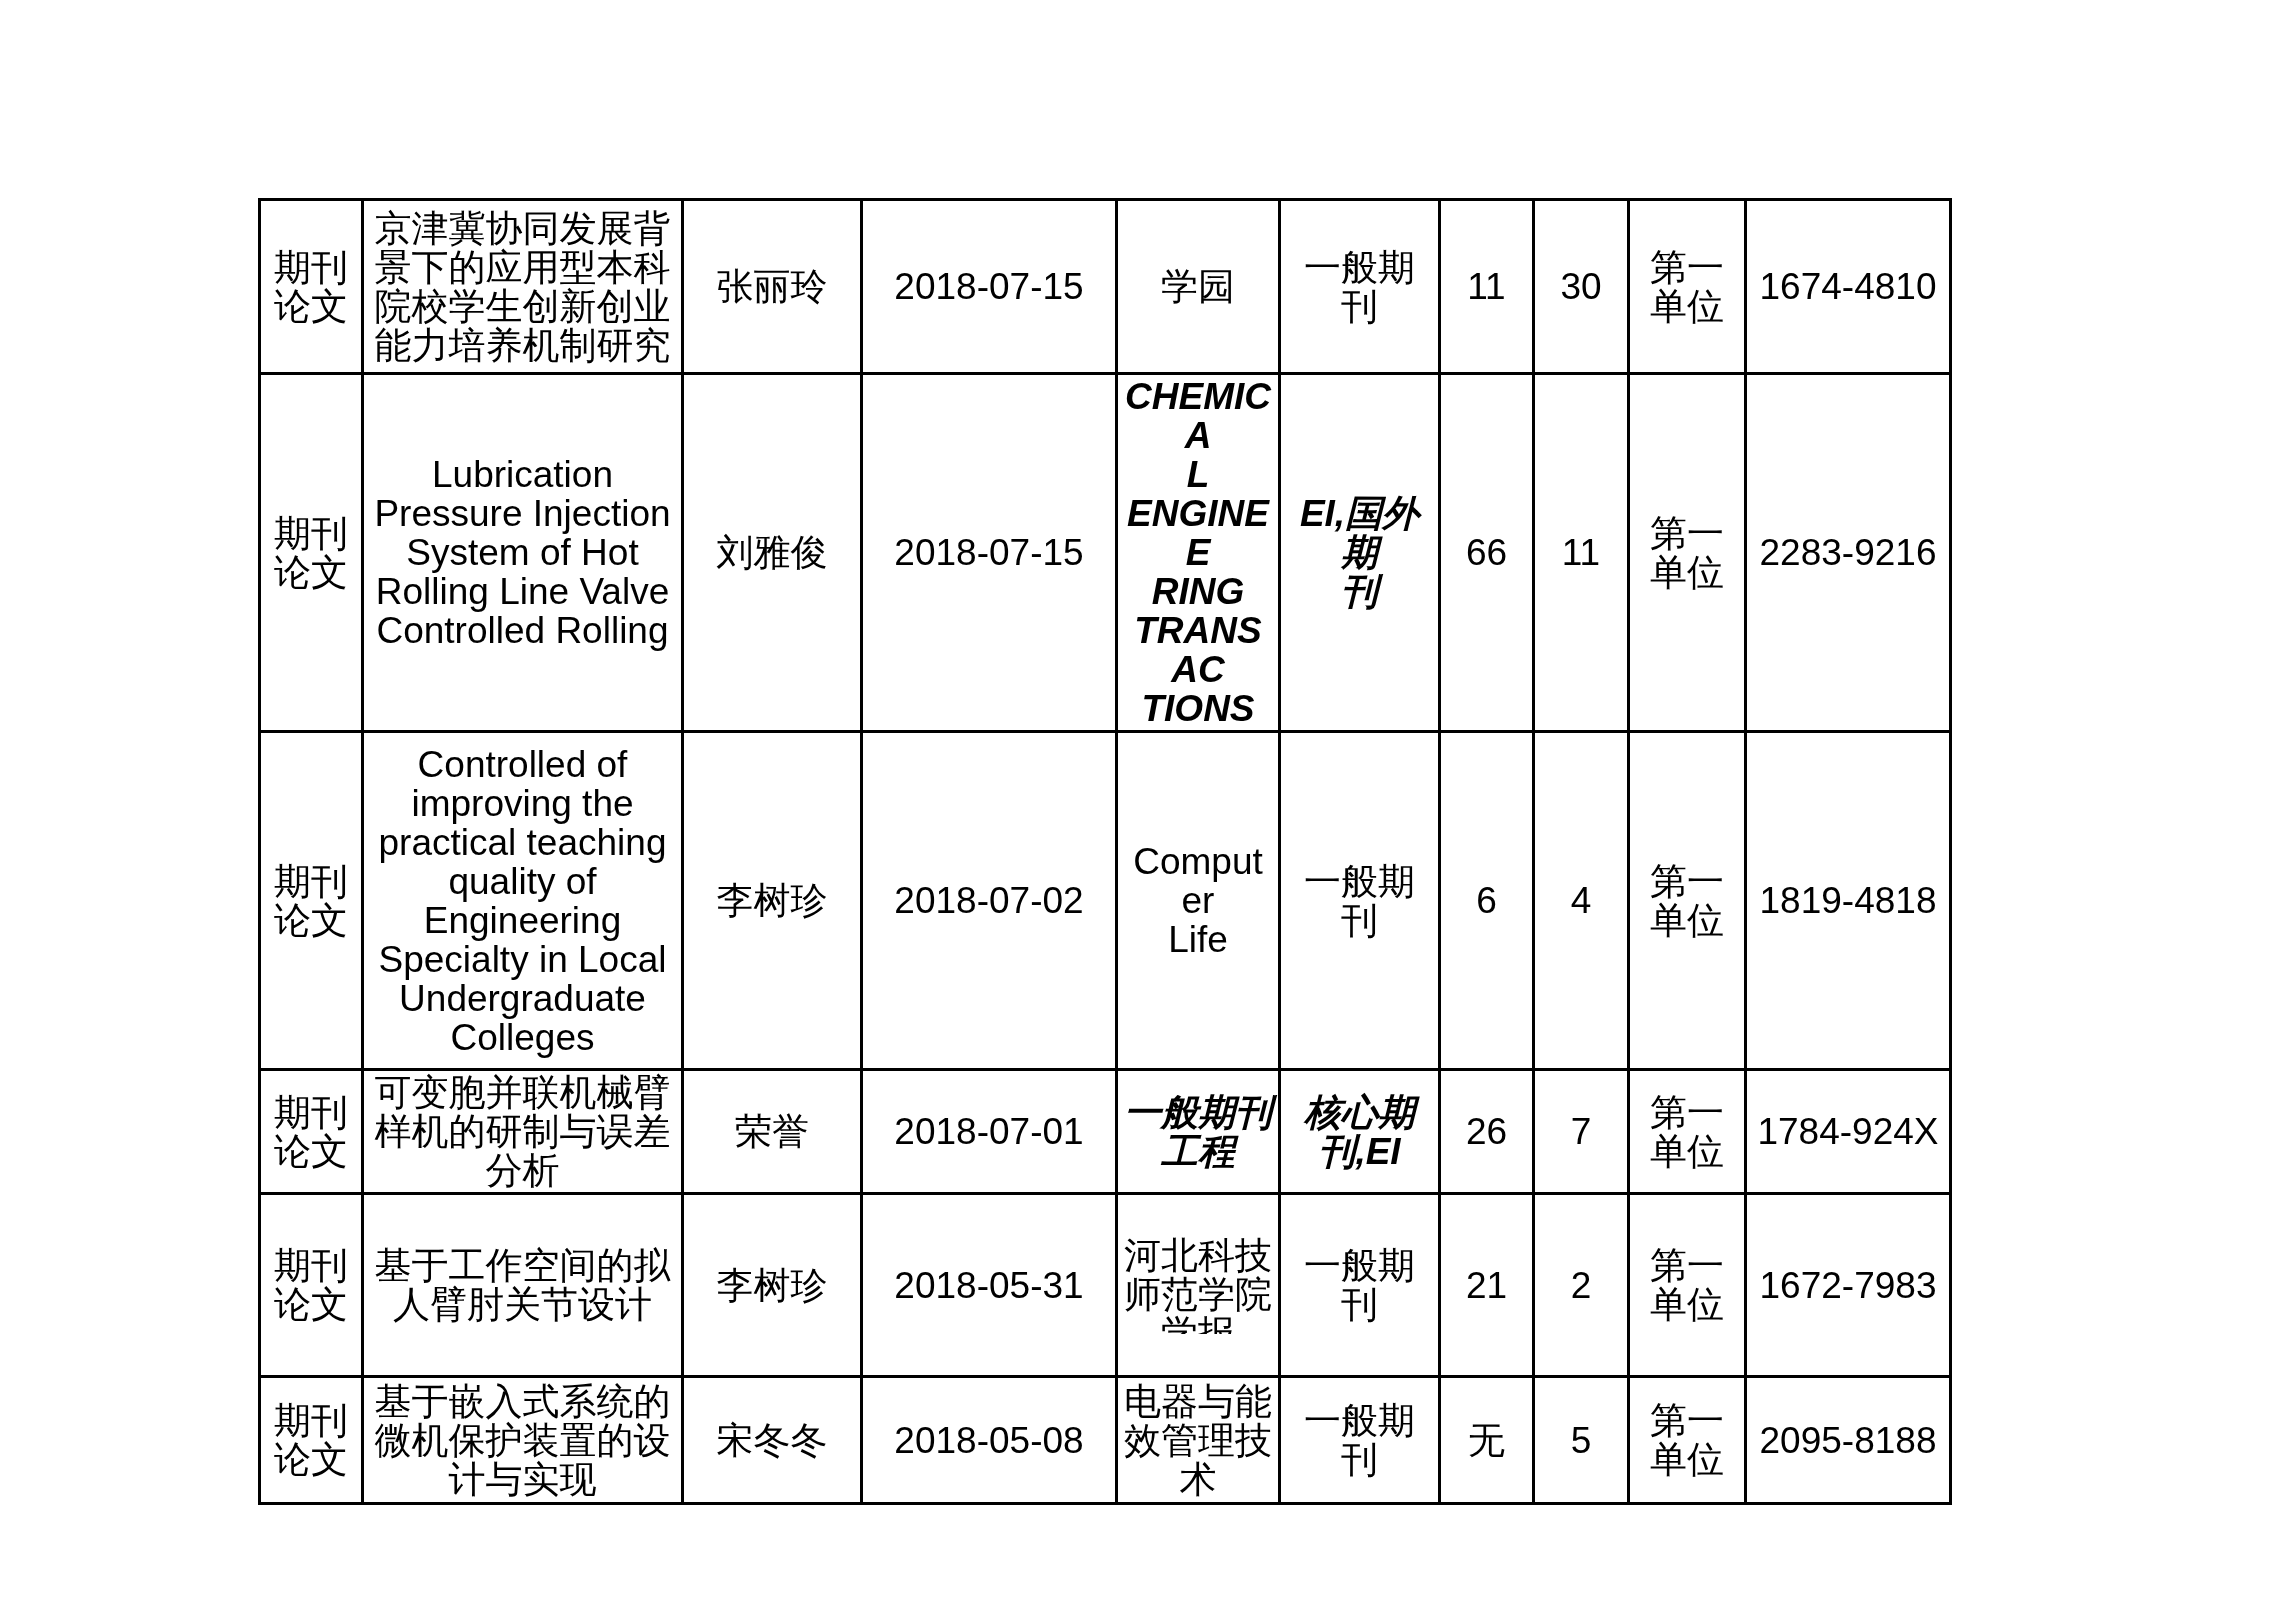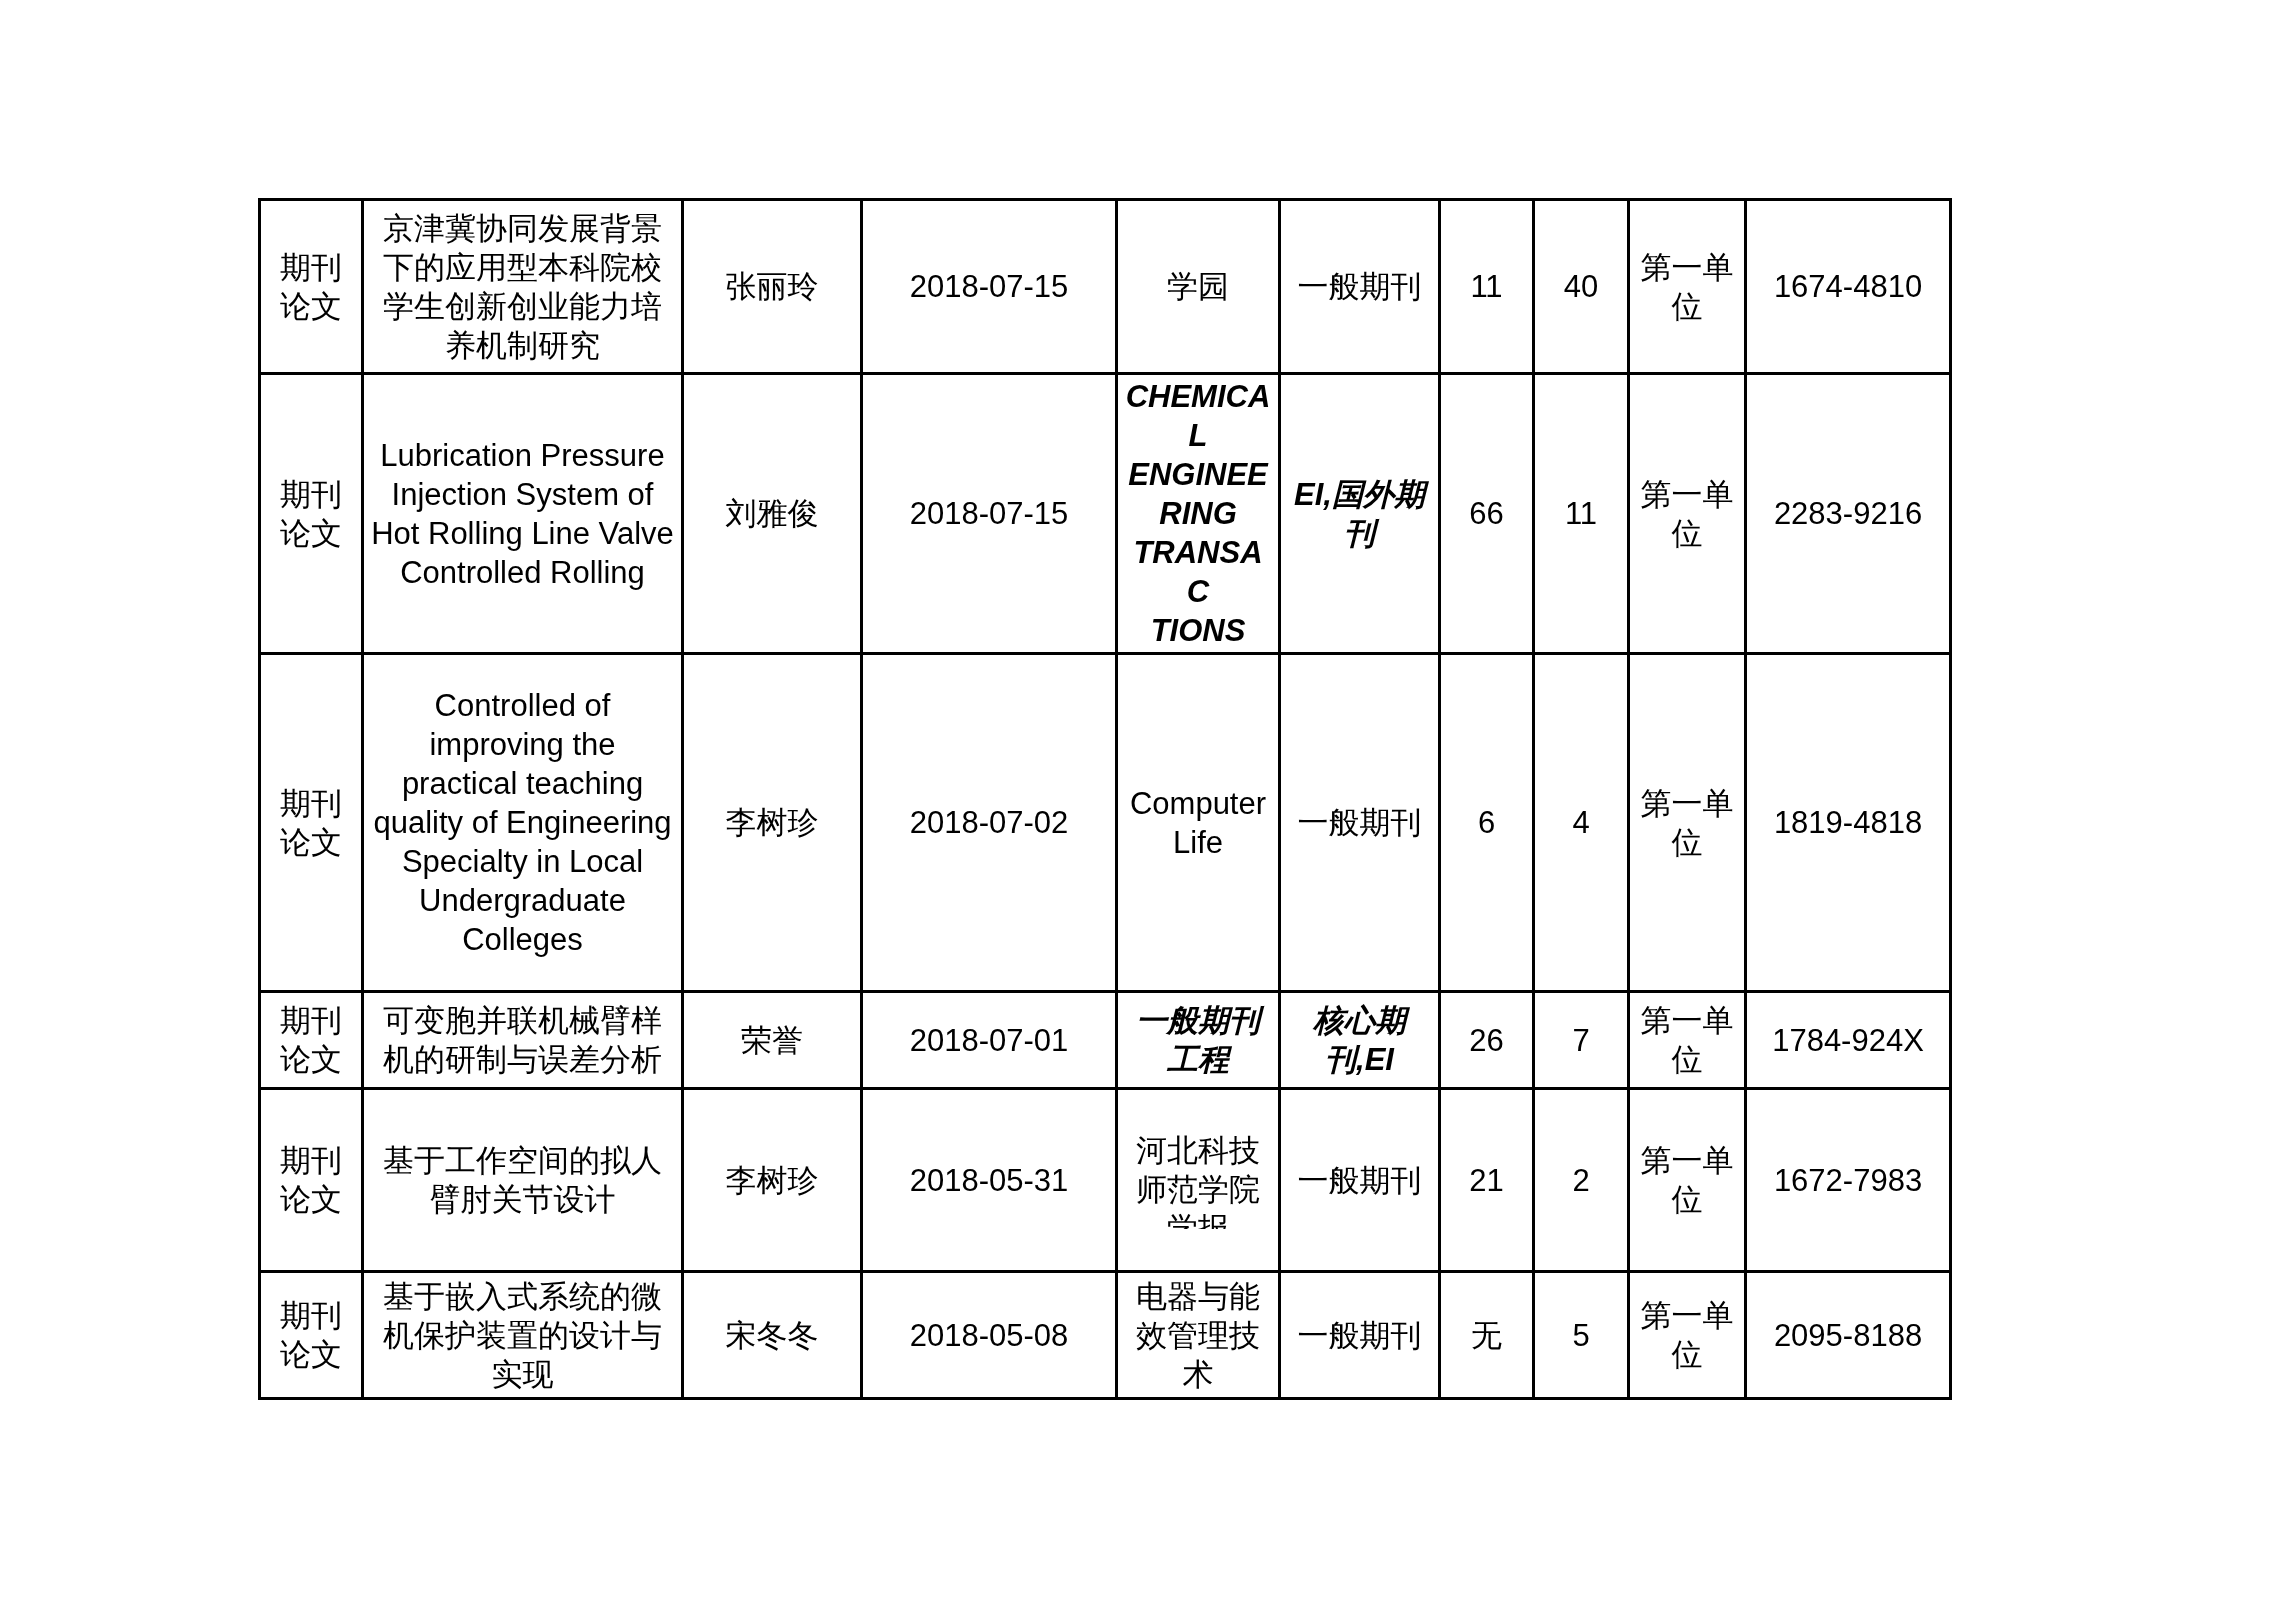--- a/index.html
+++ b/index.html
@@ -19,21 +19,21 @@
   table.pub-table {
     position: absolute;
     left: 258px;
     top: 198px;
     width: 1690px;
     border-collapse: collapse;
     table-layout: fixed;
   }
   table.pub-table td {
     border: 3.9px solid #000000;
-    font-size: 31px;
+    font-size: 37px;
     line-height: 39px;
     text-align: center;
     vertical-align: middle;
     padding: 2px 5.9px;
     overflow: hidden;
     word-break: normal;
     overflow-wrap: break-word;
   }
   td.c-title {
     text-align: left;
@@ -81,21 +81,21 @@
     </colgroup>
     <tbody>
       <tr class="r0">
         <td class="c-type">期刊论文</td>
         <td class="c-title">京津冀协同发展背景下的应用型本科院校学生创新创业能力培养机制研究</td>
         <td class="c-author">张丽玲</td>
         <td class="c-date">2018-07-15</td>
         <td class="c-journal">学园</td>
         <td class="c-cat">一般期刊</td>
         <td class="c-num">11</td>
-        <td class="c-num">40</td>
+        <td class="c-num">30</td>
         <td class="c-unit">第一单位</td>
         <td class="c-issn">1674-4810</td>
       </tr>
       <tr class="r1">
         <td class="c-type">期刊论文</td>
         <td class="c-title">Lubrication Pressure Injection System of Hot Rolling Line Valve Controlled Rolling</td>
         <td class="c-author">刘雅俊</td>
         <td class="c-date">2018-07-15</td>
         <td class="c-journal bold">CHEMICA
 L

